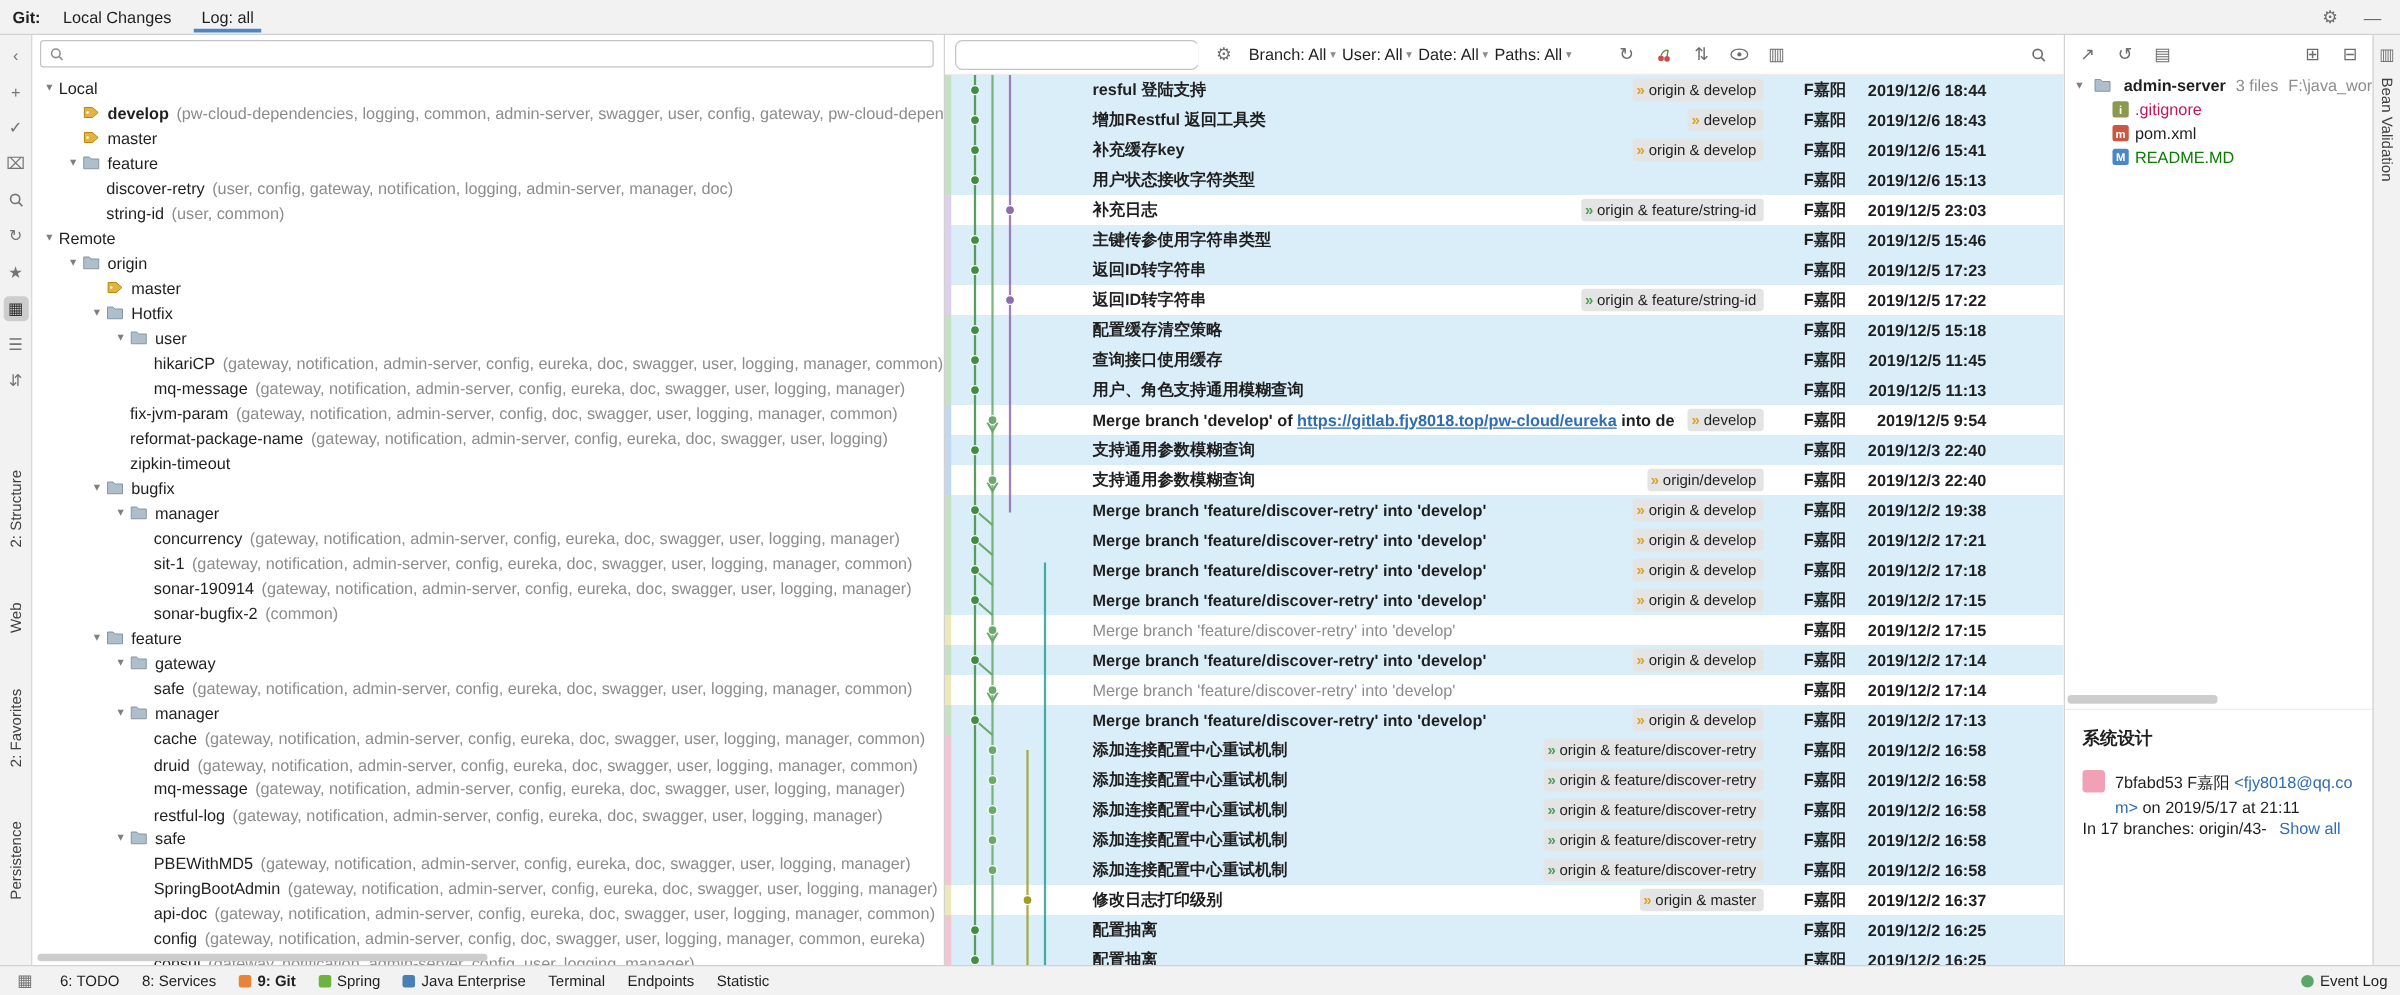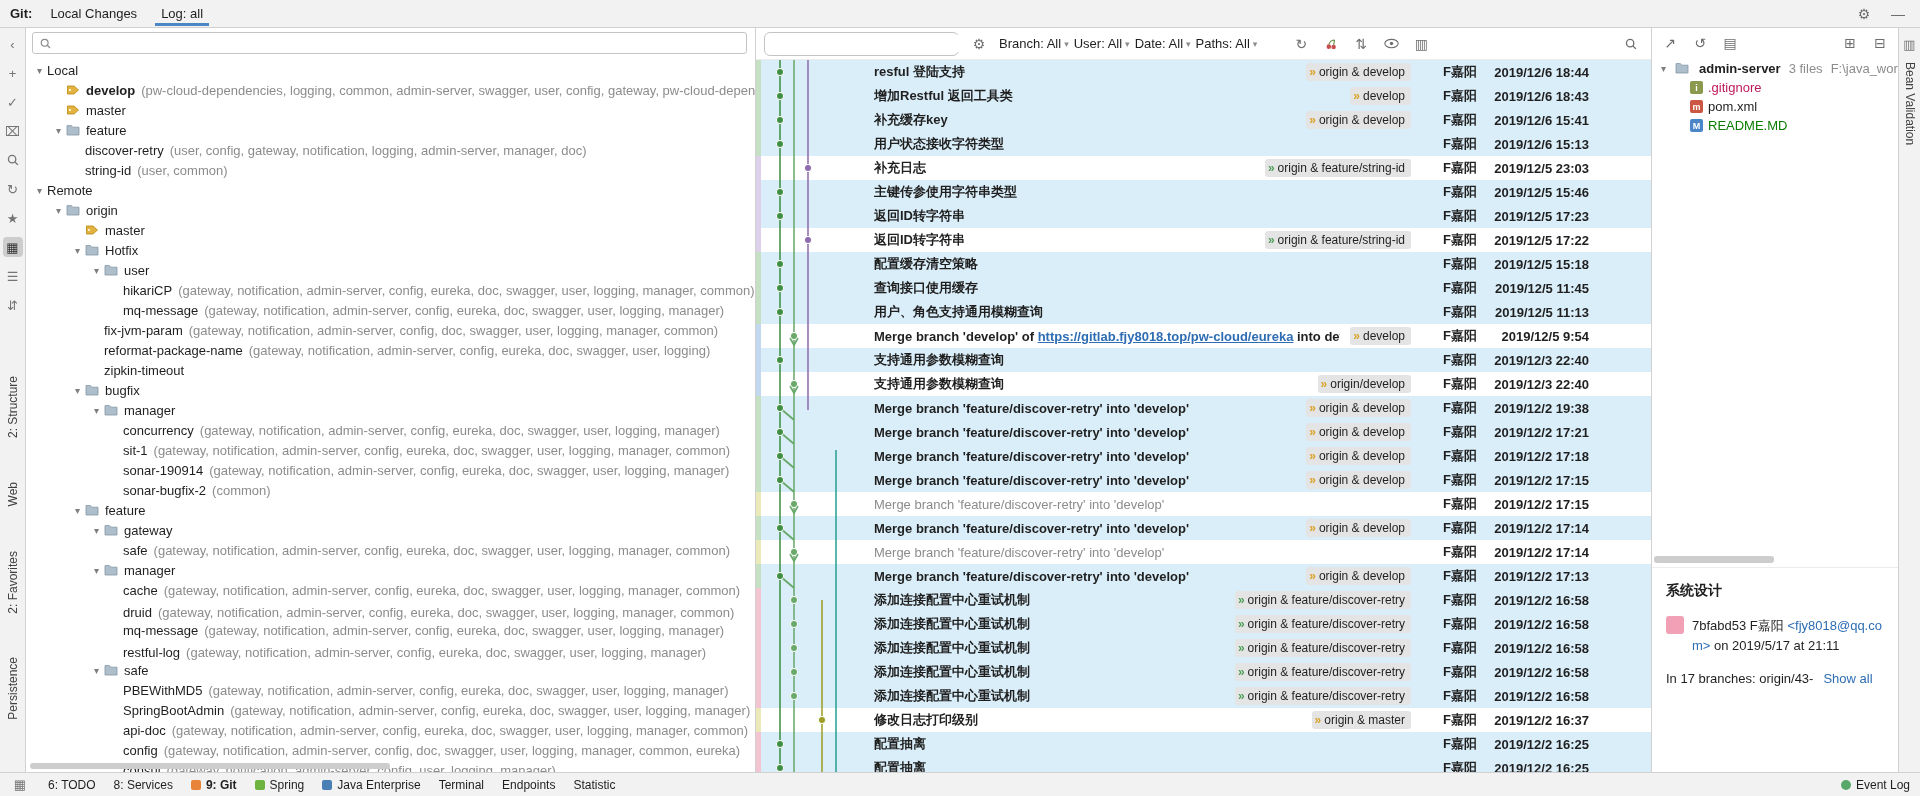--- a/index.html
+++ b/index.html
@@ -66,21 +66,21 @@
   .det-right{margin-left:auto;display:flex;gap:10px;}
   .files{flex:1;position:relative;overflow:hidden;}
   .fhead{height:20px;display:flex;align-items:center;gap:4px;padding-left:4px;white-space:nowrap;overflow:hidden;}
   .fhead .fname{font-weight:bold;}
   .fhead .fmeta{color:#8c8c8c;margin-left:4px;}
   .frow{height:19px;display:flex;align-items:center;gap:5px;padding-left:38px;white-space:nowrap;}
   .fico{width:13px;height:13px;border-radius:2px;display:flex;align-items:center;justify-content:center;color:#fff;font-size:9px;font-weight:bold;flex-shrink:0;}
   .hthumb{position:absolute;bottom:4px;left:2px;width:120px;height:7px;background:#cdcdcd;border-radius:3px;}
   .cinfo{height:205px;padding:14px 10px 0 14px;border-top:1px solid #ededed;flex-shrink:0;}
   .ctitle{font-weight:bold;font-size:14px;margin:0 0 16px 0;}
-  .cmeta{display:flex;gap:8px;margin-bottom:16px;}
+  .cmeta{display:flex;gap:8px;margin-bottom:0;}
   .avatar{width:18px;height:18px;border-radius:3px;flex-shrink:0;}
   .cmeta-text{line-height:1.5;word-break:break-all;}
   .link{color:#2e6db3;}
   .cbranches{display:flex;gap:10px;white-space:nowrap;}
 
   
   .rstrip{width:22px;background:#f2f2f2;border-left:1px solid #d1d1d1;display:flex;flex-direction:column;align-items:center;padding-top:6px;gap:8px;flex-shrink:0;}
   .rv-label{writing-mode:vertical-rl;color:#404040;font-size:12px;white-space:nowrap;}
 
   

